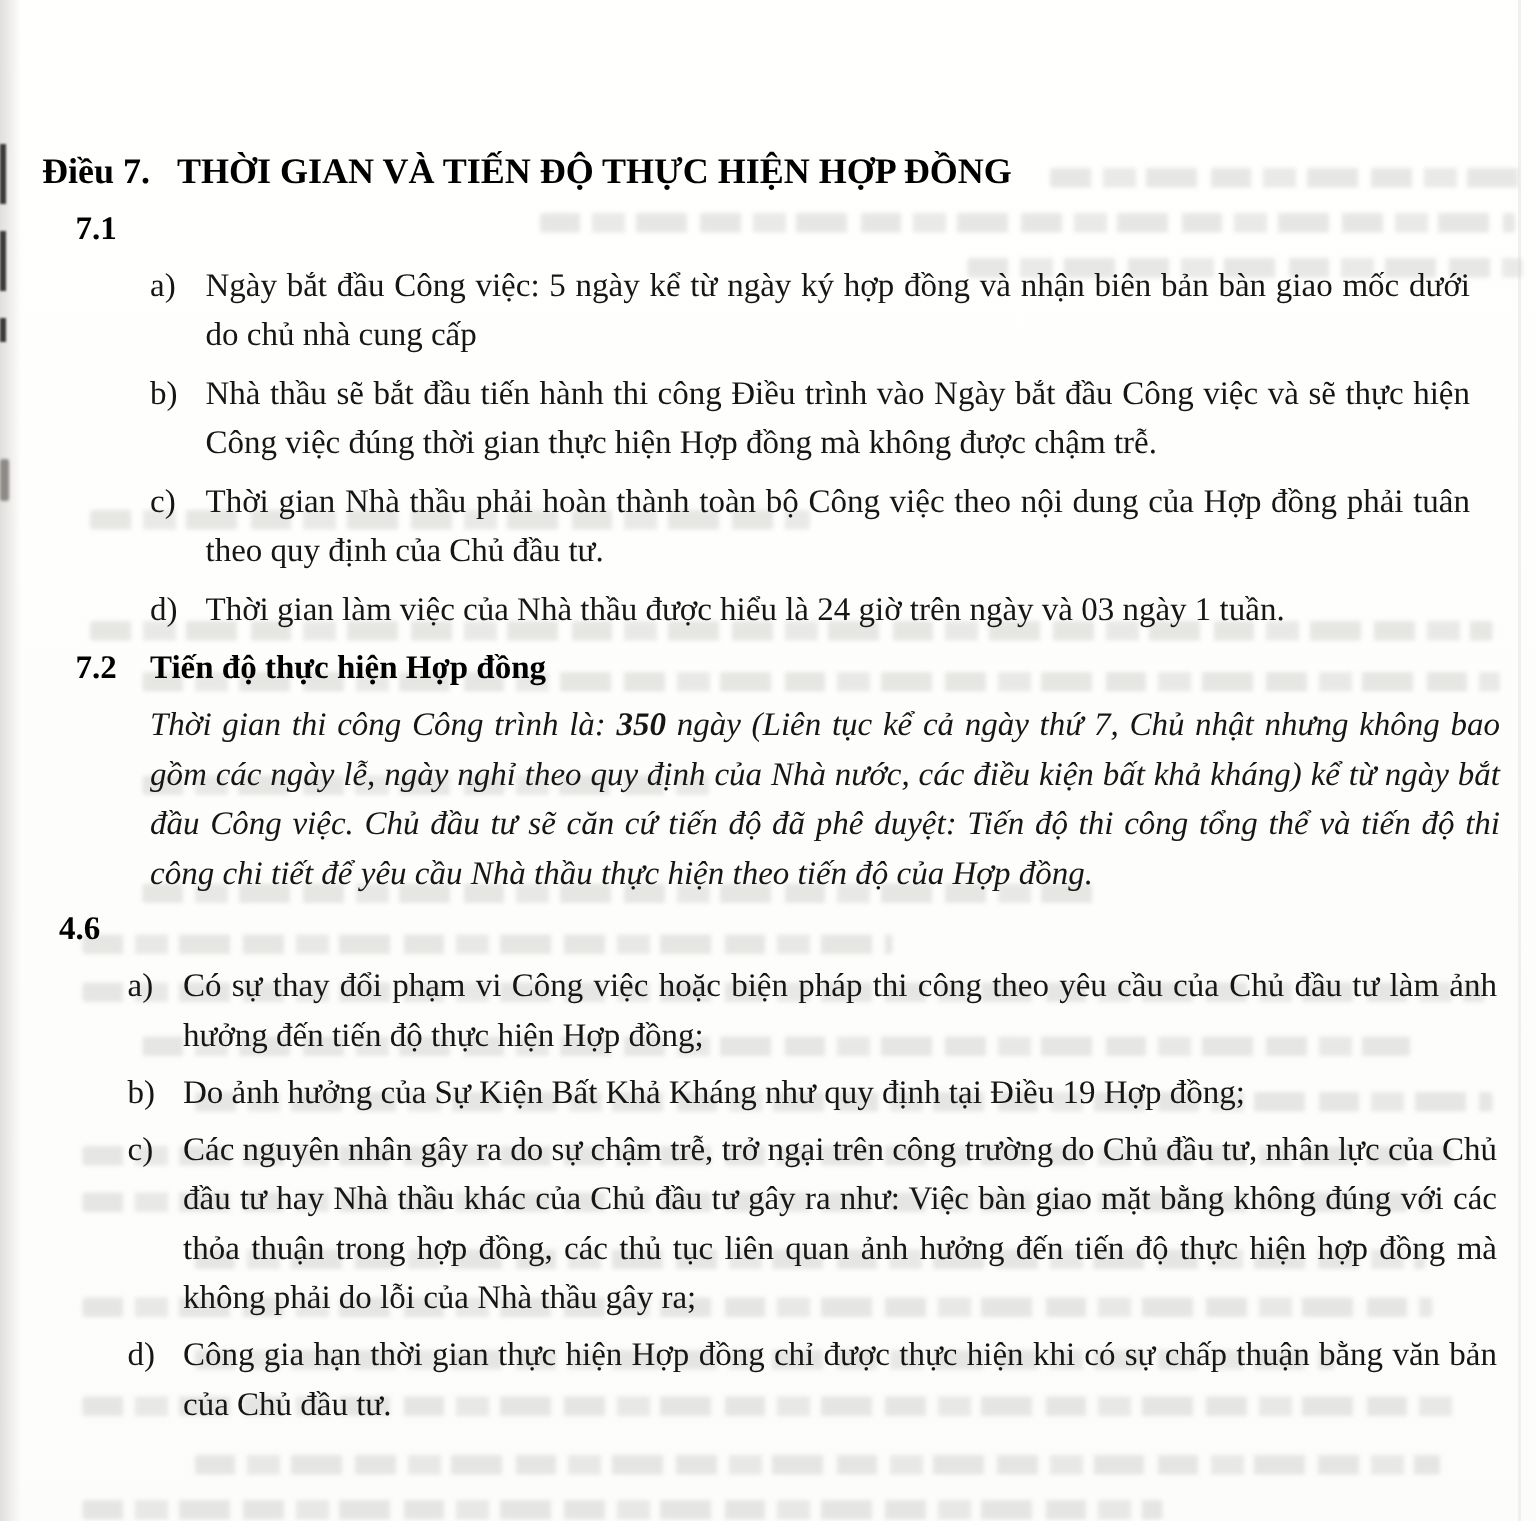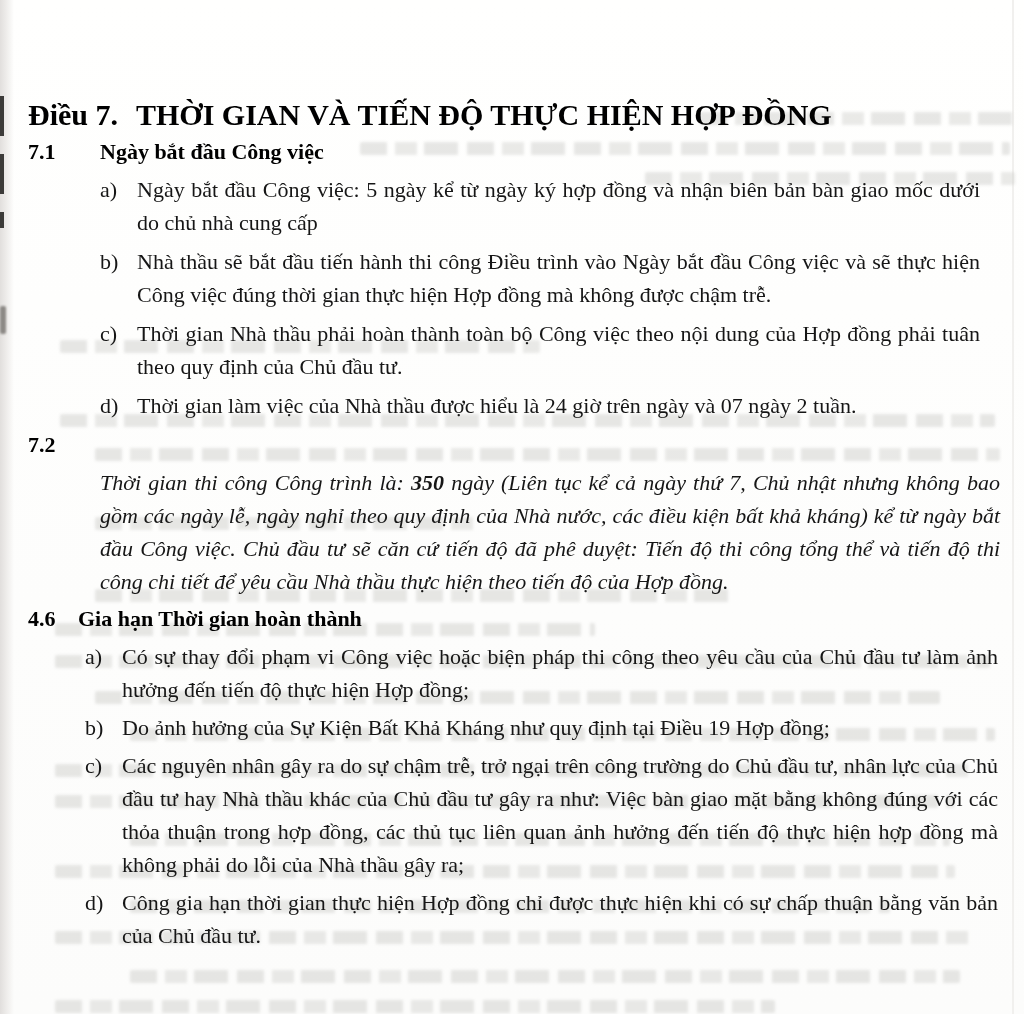--- a/index.html
+++ b/index.html
@@ -43,24 +43,24 @@
       #c4c4c0 64px 98px, rgba(255,255,255,0) 98px 107px);
     filter: blur(1.4px);
     opacity: .40;
   }
 
   
   .content {
     position: absolute; left: 28px; top: 98px; width: 976px; z-index: 2;
     font-size: 22px; line-height: 33px;
   }
-  .article-heading { font-size: 30px; font-weight: bold; color: #000; line-height: 34px; margin-bottom: 3px; white-space: nowrap; }
+  .article-heading { font-size: 24px; font-weight: bold; color: #000; line-height: 34px; margin-bottom: 3px; white-space: nowrap; }
   .article-heading .h-label { margin-right: 18px; }
 
-  .sec-row { font-weight: bold; color: #000; display: flex; margin-bottom: 5px; }
+  .sec-row { font-weight: bold; color: #000; display: flex; margin-bottom: 5px; text-align: center; }
   .sec-row .sec-num { width: 72px; flex: none; }
   .sec-row.s73 .sec-num { width: 50px; }
 
   .items { list-style: none; margin: 0; padding: 0; }
   .items li { display: flex; margin-bottom: 6px; }
   .items .marker { flex: none; }
   .items .li-text { text-align: justify; }
 
   .items-71 { padding-left: 72px; }
   .items-71 .marker { width: 37px; }
@@ -111,49 +111,48 @@
   <div class="ghost" style="top:1000px; left:55px;  width:720px;"></div>
 
   <div class="content">
 
     <div class="article-heading">
       <span class="h-label">Điều 7.</span><span class="h-title">THỜI GIAN VÀ TIẾN ĐỘ THỰC HIỆN HỢP ĐỒNG</span>
     </div>
 
     <div class="sec-row s71">
       <span class="sec-num">7.1</span>
-      <span class="sec-title">Ngày bắt đầu Công việc</span>
     </div>
     <ol class="items items-71">
       <li>
         <span class="marker">a)</span>
         <span class="li-text">Ngày bắt đầu Công việc: 5 ngày kể từ ngày ký hợp đồng và nhận biên bản bàn giao mốc dưới do chủ nhà cung cấp</span>
       </li>
       <li>
         <span class="marker">b)</span>
         <span class="li-text">Nhà thầu sẽ bắt đầu tiến hành thi công Điều trình vào Ngày bắt đầu Công việc và sẽ thực hiện Công việc đúng thời gian thực hiện Hợp đồng mà không được chậm trễ.</span>
       </li>
       <li>
         <span class="marker">c)</span>
         <span class="li-text">Thời gian Nhà thầu phải hoàn thành toàn bộ Công việc theo nội dung của Hợp đồng phải tuân theo quy định của Chủ đầu tư.</span>
       </li>
       <li>
         <span class="marker">d)</span>
-        <span class="li-text">Thời gian làm việc của Nhà thầu được hiểu là 24 giờ trên ngày và 07 ngày 2 tuần.</span>
+        <span class="li-text">Thời gian làm việc của Nhà thầu được hiểu là 24 giờ trên ngày và 03 ngày 1 tuần.</span>
       </li>
     </ol>
 
     <div class="sec-row s72">
       <span class="sec-num">7.2</span>
+      <span class="sec-title">Tiến độ thực hiện Hợp đồng</span>
     </div>
     <p class="para"><span>Thời gian thi công Công trình là: </span><span class="b">350</span><span> ngày (Liên tục kể cả ngày thứ 7, Chủ nhật nhưng không bao gồm các ngày lễ, ngày nghỉ theo quy định của Nhà nước, các điều kiện bất khả kháng) kể từ ngày bắt đầu Công việc. Chủ đầu tư sẽ căn cứ tiến độ đã phê duyệt: Tiến độ thi công tổng thể và tiến độ thi công chi tiết để yêu cầu Nhà thầu thực hiện theo tiến độ của Hợp đồng.</span></p>
 
     <div class="sec-row s73">
       <span class="sec-num">4.6</span>
-      <span class="sec-title">Gia hạn Thời gian hoàn thành</span>
     </div>
     <ol class="items items-73">
       <li>
         <span class="marker">a)</span>
         <span class="li-text">Có sự thay đổi phạm vi Công việc hoặc biện pháp thi công theo yêu cầu của Chủ đầu tư làm ảnh hưởng đến tiến độ thực hiện Hợp đồng;</span>
       </li>
       <li>
         <span class="marker">b)</span>
         <span class="li-text">Do ảnh hưởng của Sự Kiện Bất Khả Kháng như quy định tại Điều 19 Hợp đồng;</span>
       </li>

